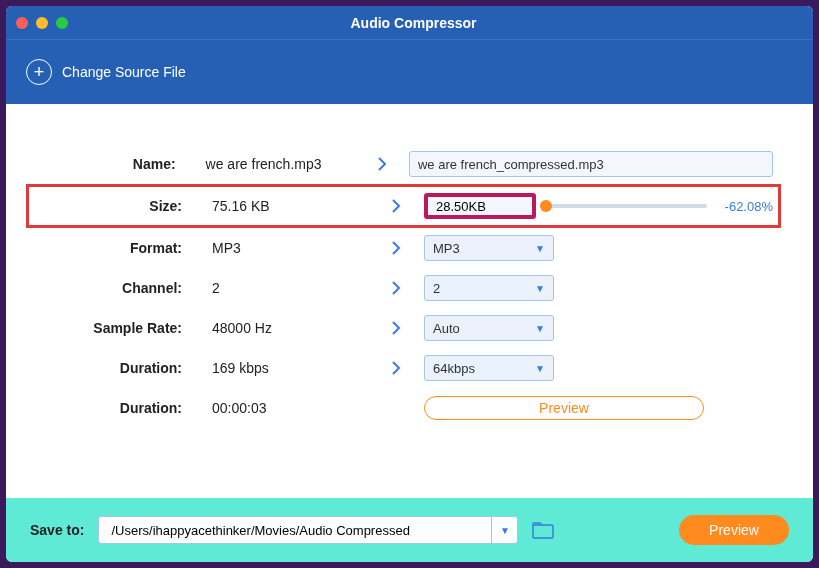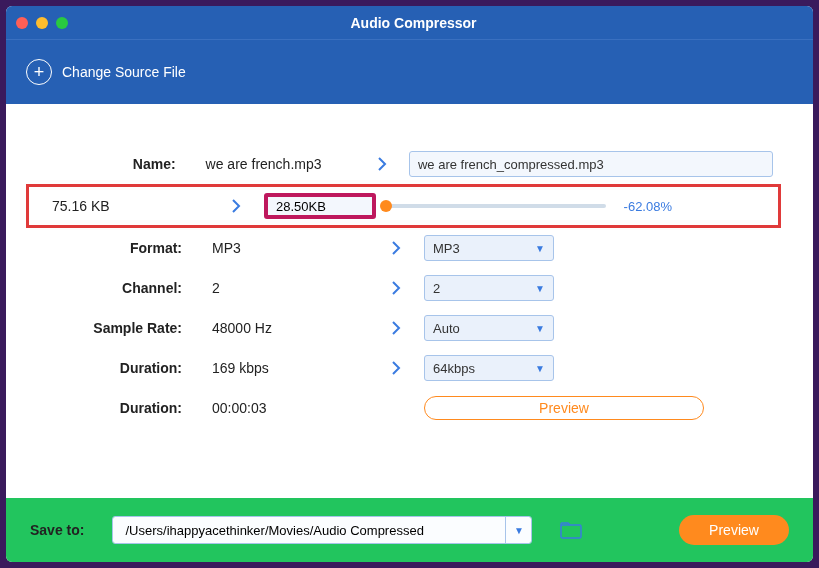--- a/index.html
+++ b/index.html
@@ -190,26 +190,26 @@
     border-radius: 14px;
     background: #fff;
     color: #ff8a1e;
     font-size: 14px;
     display: flex;
     align-items: center;
     justify-content: center;
     cursor: pointer;
   }
   .footer {
-    background: #22c55e;
+    background: #5eead4;
     height: 64px;
     display: flex;
     align-items: center;
     padding: 0 24px;
-    gap: 28px;
+    gap: 14px;
   }
   .save-label {
     font-size: 14px;
     font-weight: 700;
     color: #222;
   }
   .path-wrap {
     display: flex;
     height: 28px;
     border: 1px solid #a7c4ea;
@@ -288,20 +288,21 @@
           <svg viewBox="0 0 10 16">
             <polyline points="2,2 8,8 2,14"></polyline>
           </svg>
         </div>
       <div class="right-col">
         <input class="text-field" type="text" value="we are french_compressed.mp3" style="">
       </div>
     </div>
 
     <div class="row highlight">
+      <div class="label">Size:</div>
       <div class="orig-val">75.16 KB</div>
       <div class="arrow-col">
           <svg viewBox="0 0 10 16">
             <polyline points="2,2 8,8 2,14"></polyline>
           </svg>
         </div>
       <div class="right-col">
         <div class="spinner-wrap">
           <input type="text" value="28.50KB" style="">
 

